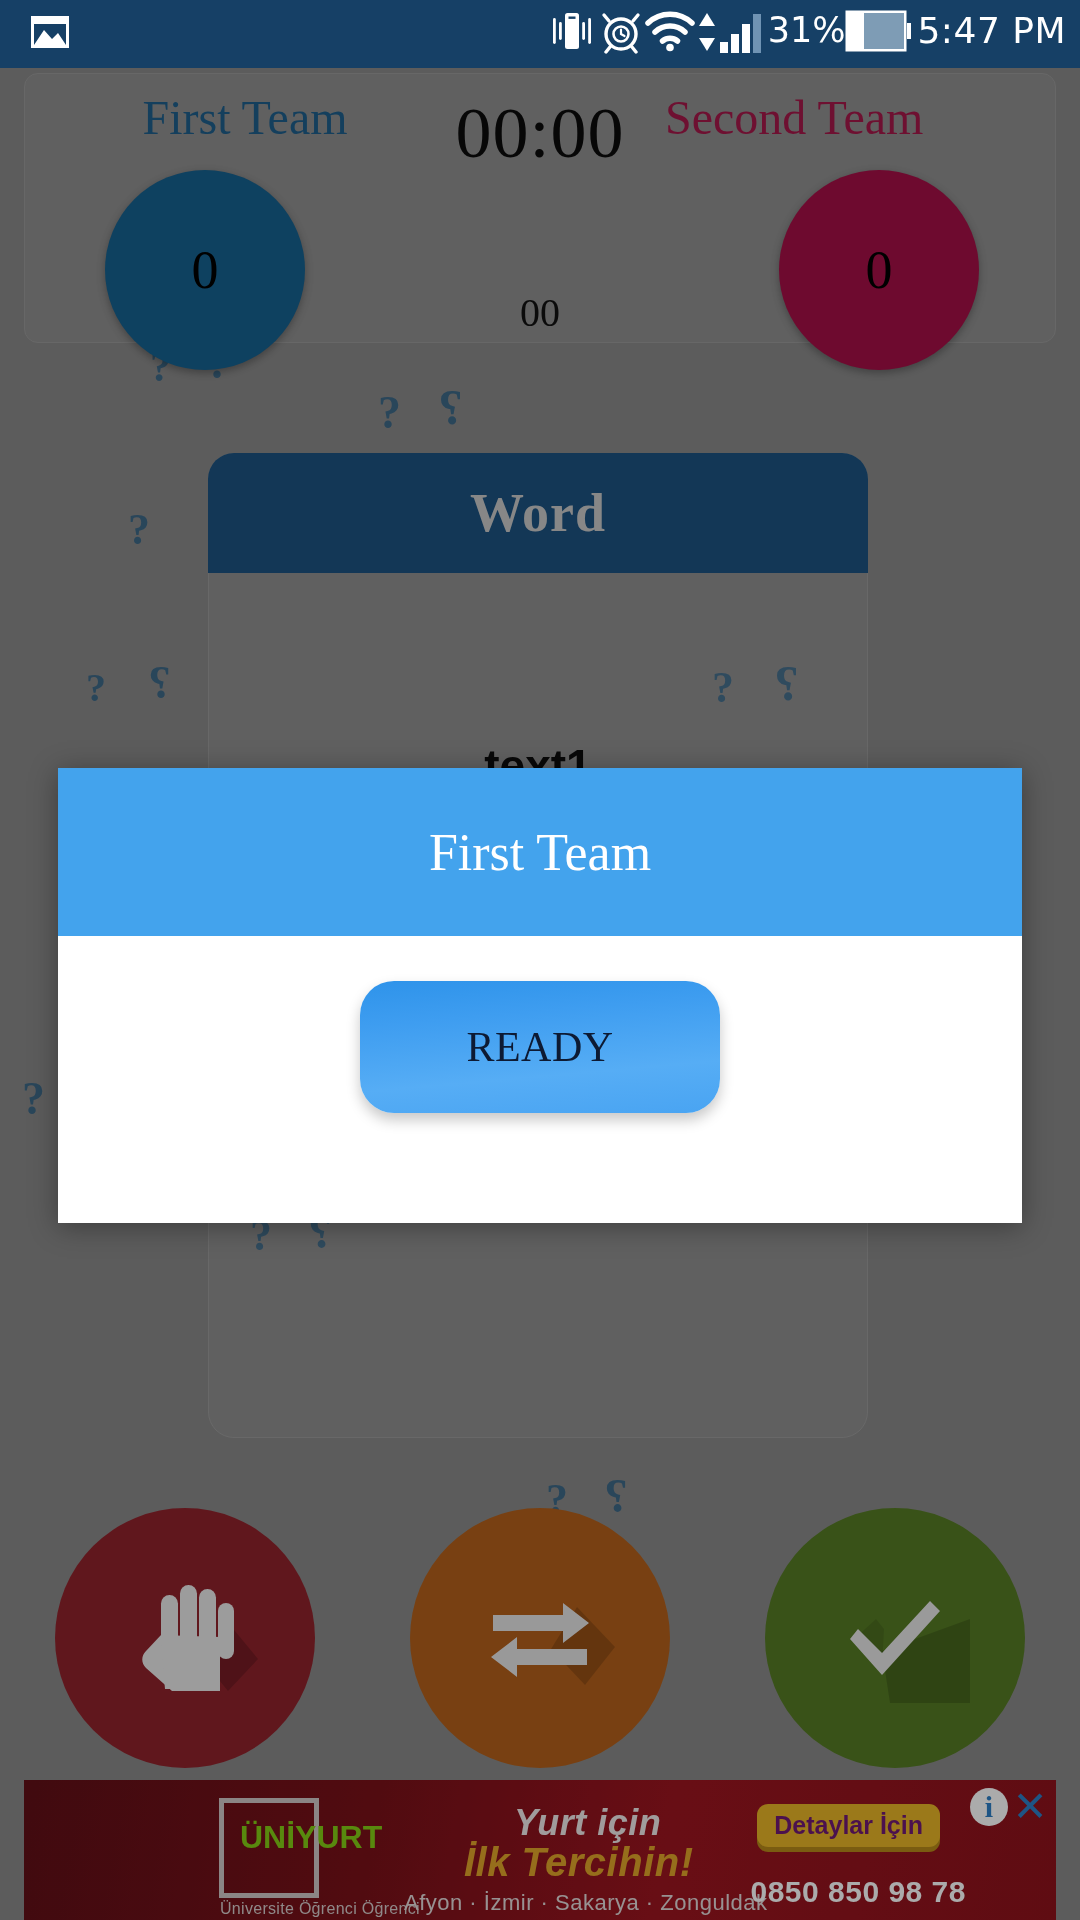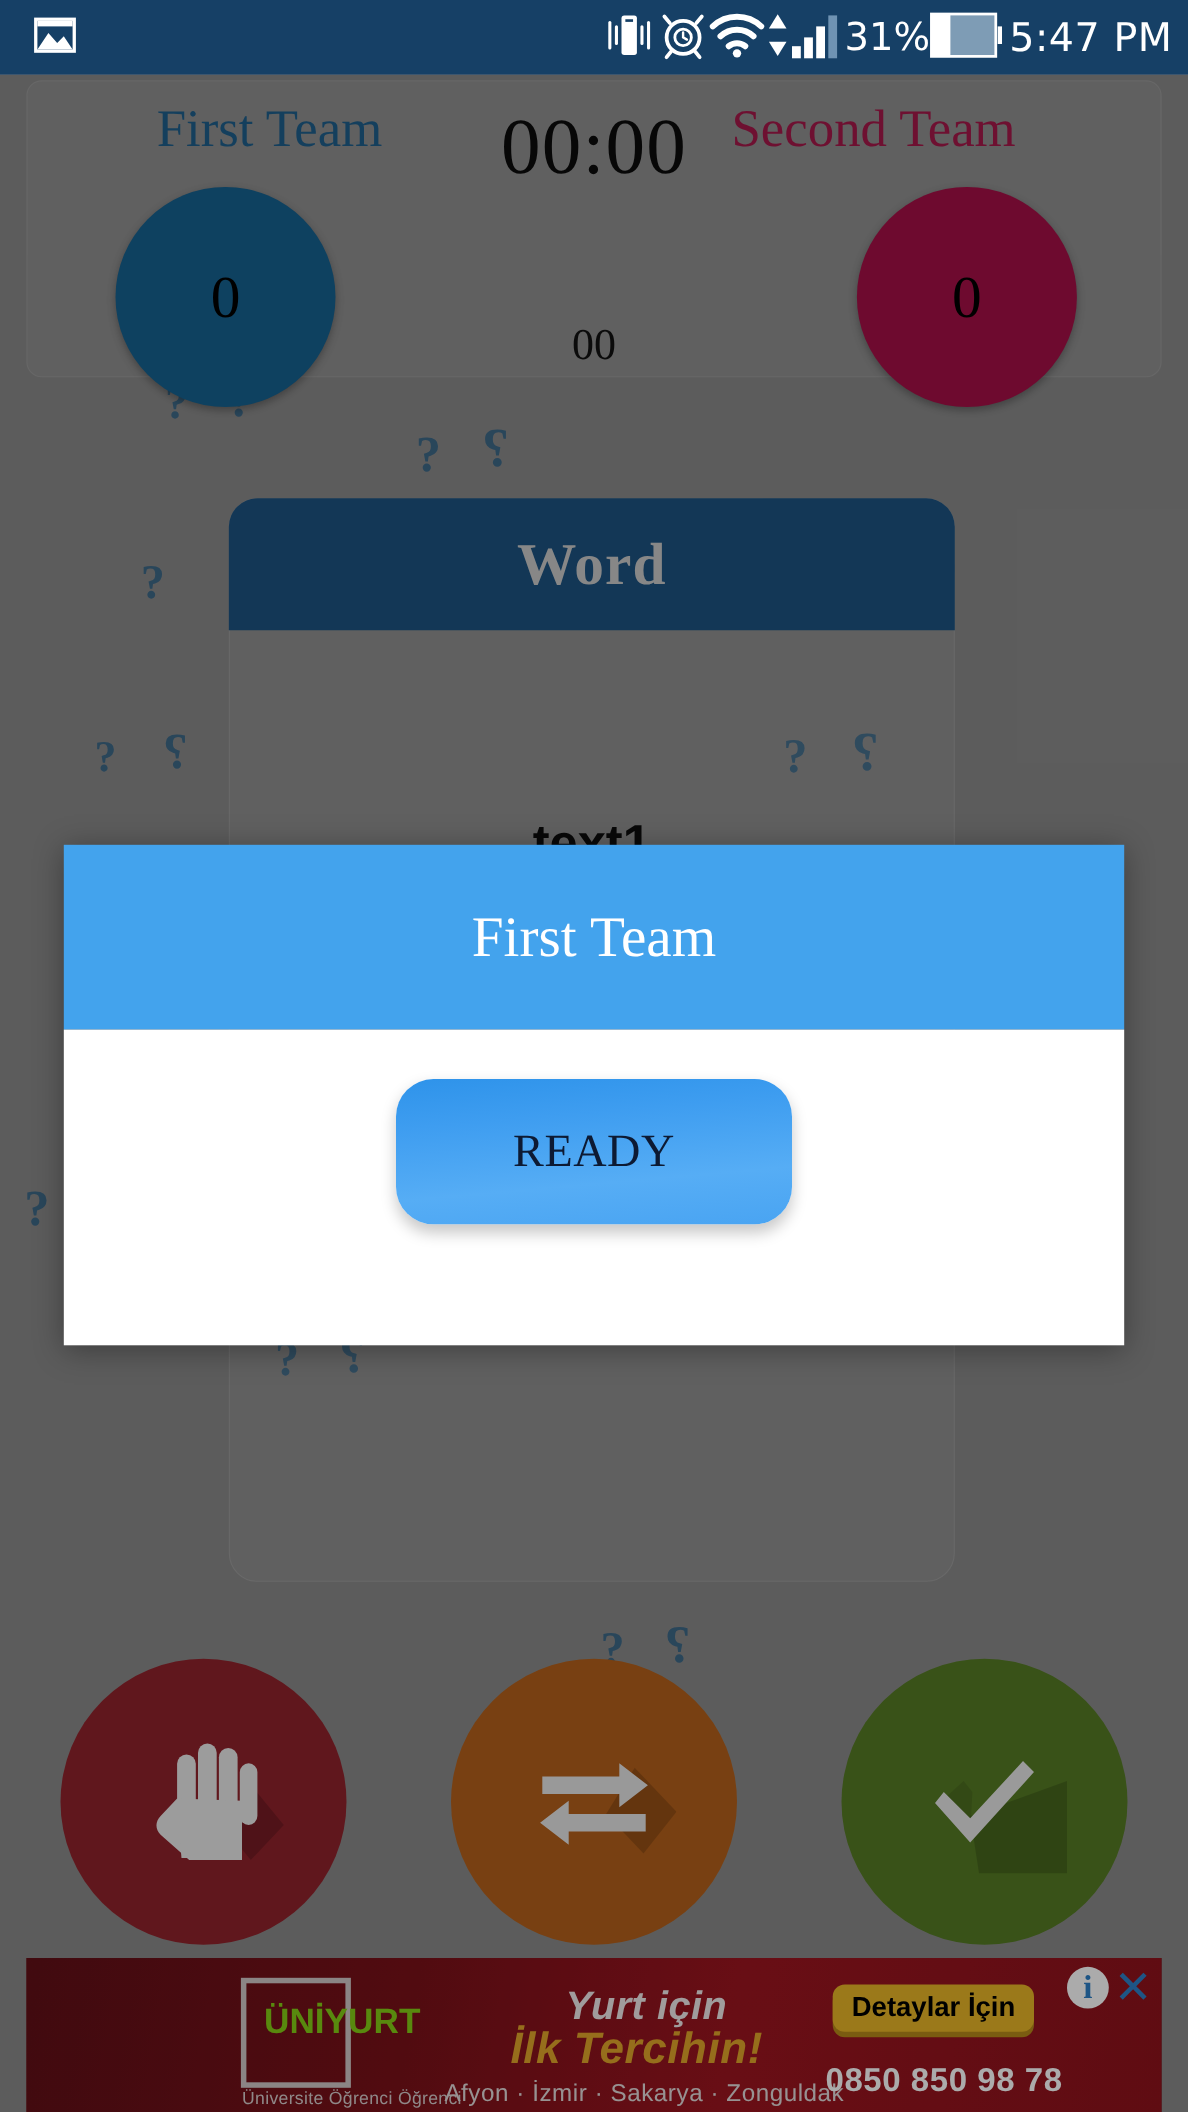--- a/index.html
+++ b/index.html
@@ -12,21 +12,21 @@
 
   
   #status-bar {
     position:absolute; left:0; top:0; width:1080px; height:68px;
     background:#164066; color:#fff;
     display:flex; align-items:center;
     padding:0 14px 0 30px;
     font-family:"Liberation Sans", sans-serif;
   }
   #status-left { display:flex; align-items:center; gap:12px; }
-  #status-right { margin-left:auto; display:flex; align-items:center; gap:0; }
+  #status-right { margin-left:auto; display:flex; align-items:flex-start; gap:0; }
   .sb-ico { display:block; }
   #battery-pct {
     font-size:35px; letter-spacing:0px; font-weight:400;
     font-family:"DejaVu Sans", sans-serif;
   }
   #clock {
     font-size:36px; font-family:"DejaVu Sans", sans-serif; font-weight:400;
     margin-left:6px; letter-spacing:0.5px;
   }
 
@@ -149,21 +149,21 @@
     position:absolute; left:440px; top:60px;
     font-size:40px; font-weight:700; font-style:italic; color:#e0a52a;
     white-space:nowrap; letter-spacing:0.5px;
   }
   #ad-cities {
     position:absolute; left:380px; top:110px;
     font-size:22px; color:#e2dada; letter-spacing:0.5px; white-space:nowrap;
   }
   #ad-cta {
     position:absolute; right:116px; top:24px;
-    background:#e8b527; color:#000000;
+    background:#e8b527; color:#701a75;
     font-size:25px; font-weight:700;
     padding:7px 17px; border-radius:11px;
     box-shadow:0 5px 0 #b6891a; white-space:nowrap;
   }
   #ad-phone {
     position:absolute; right:90px; top:95px;
     font-size:30px; font-weight:700; color:#ffffff;
     white-space:nowrap; letter-spacing:0.5px;
   }
   #ad-info-icon {

